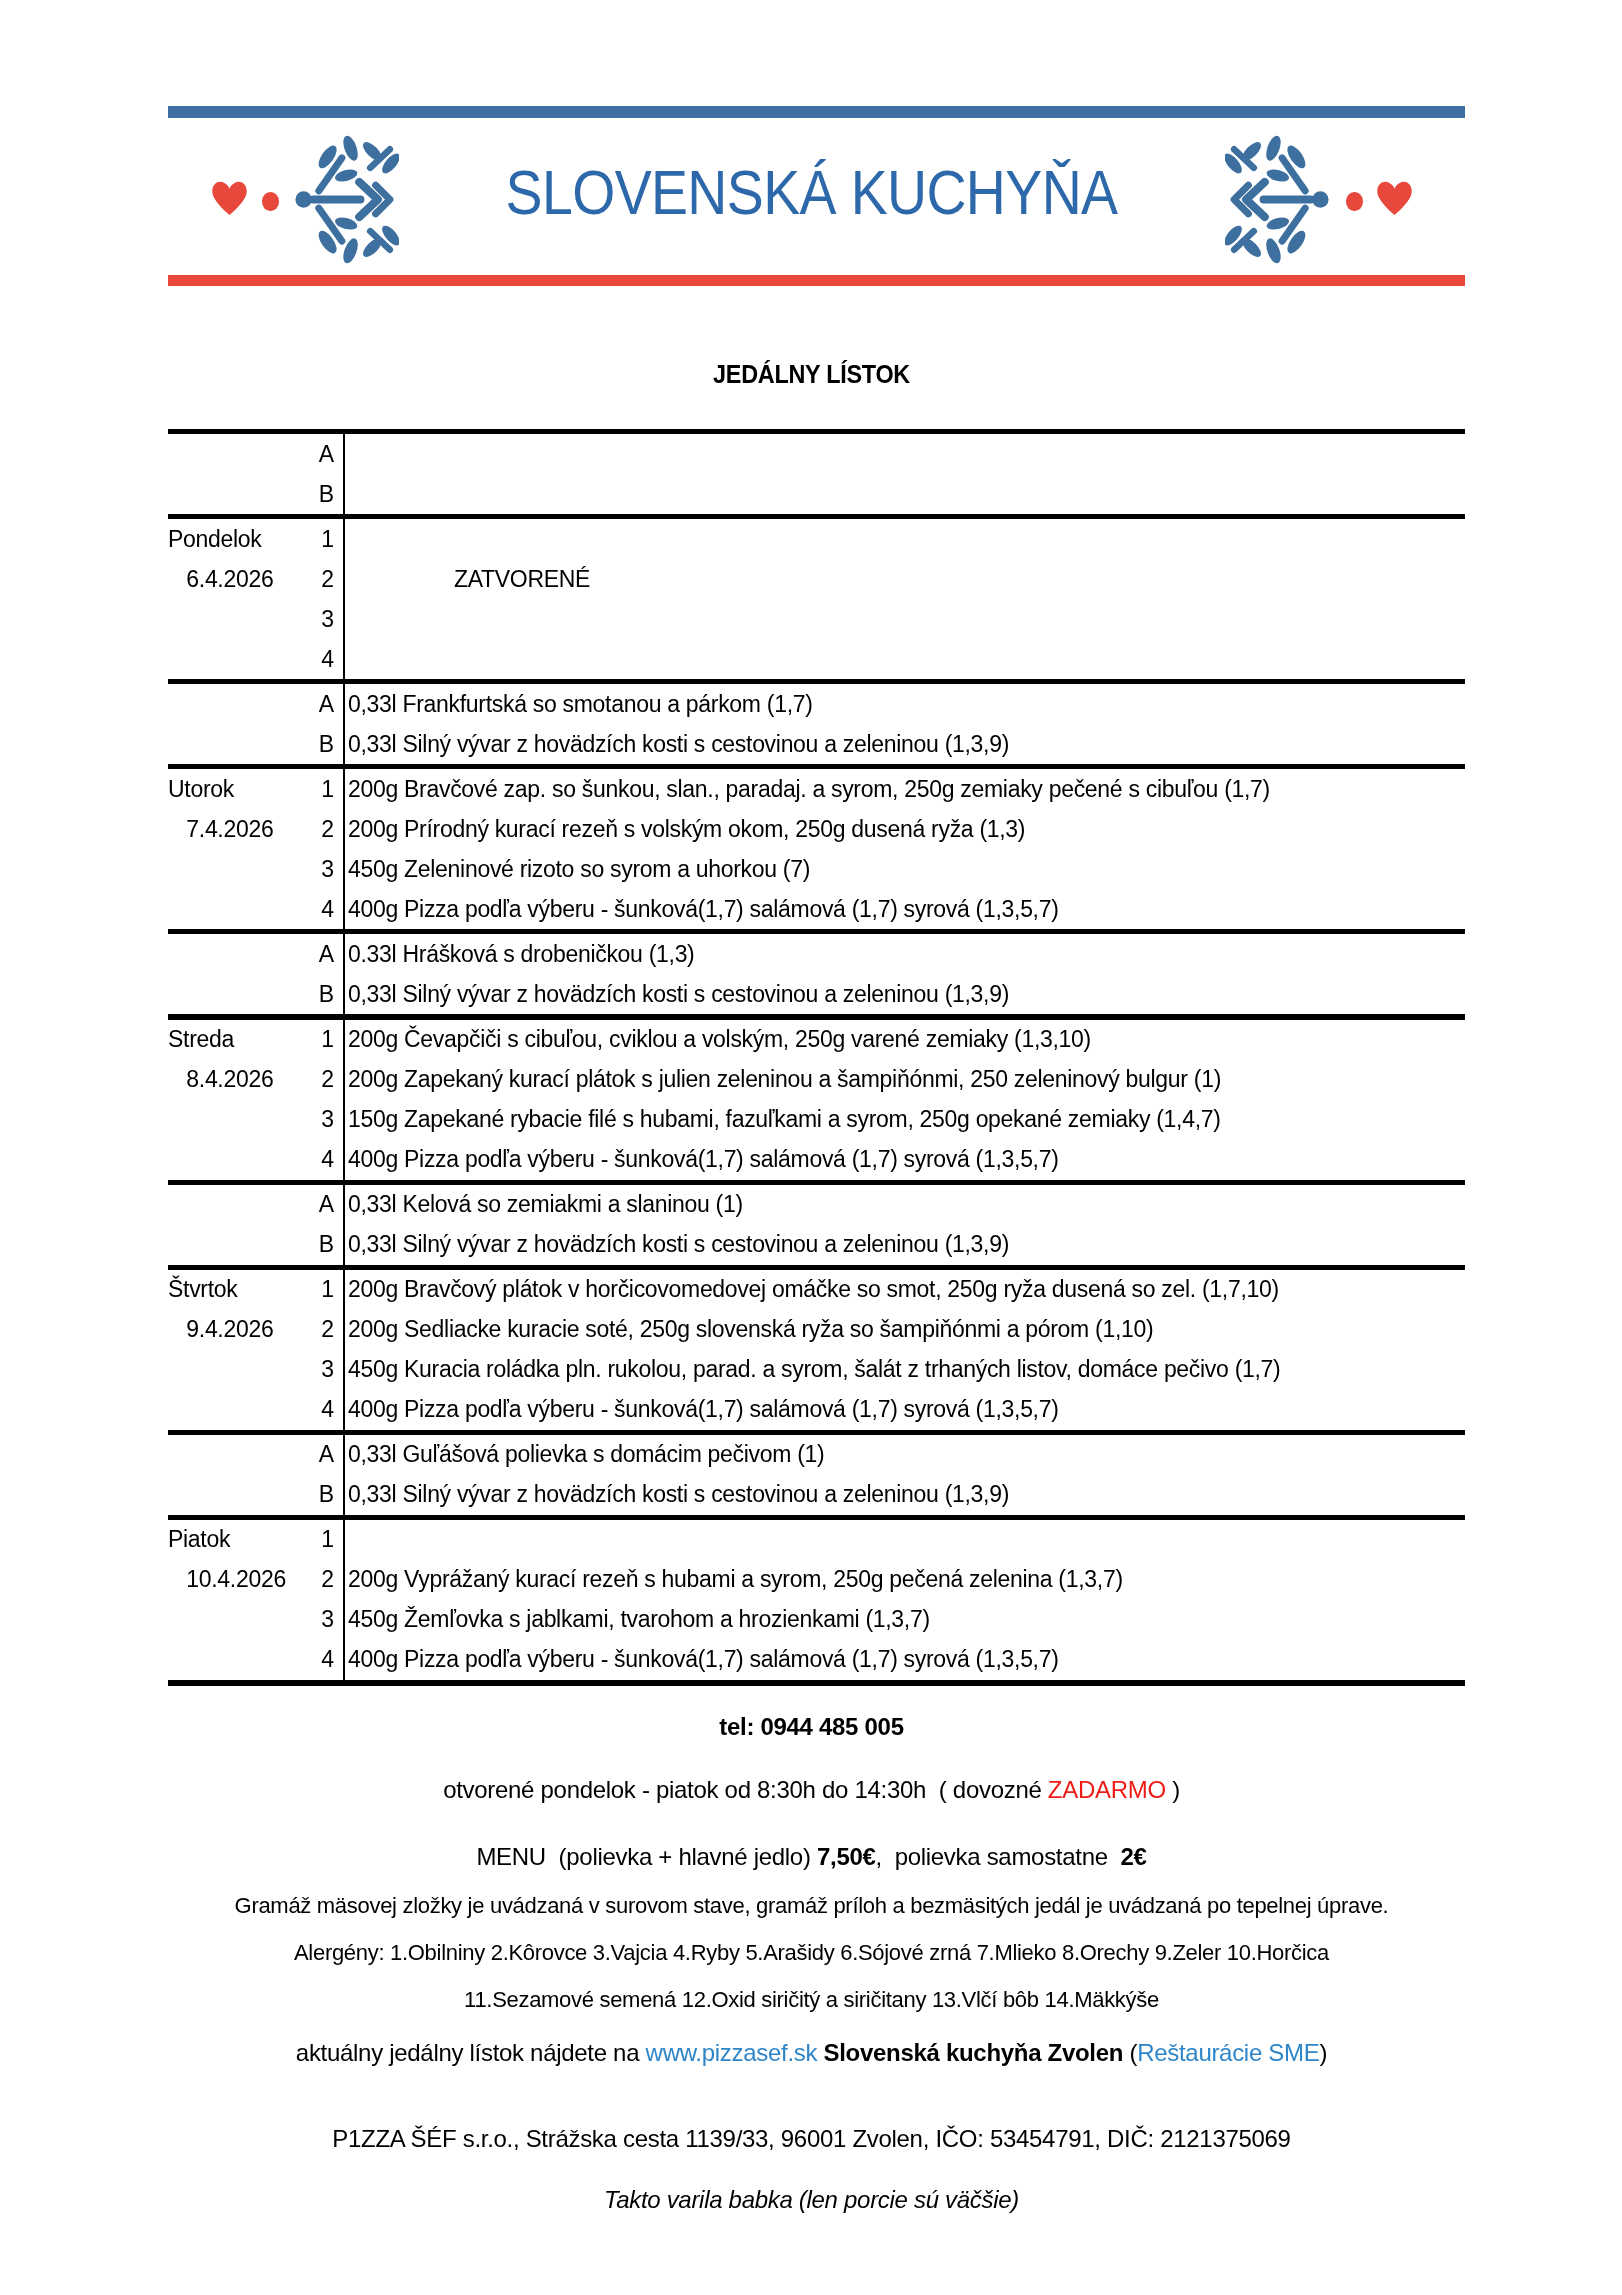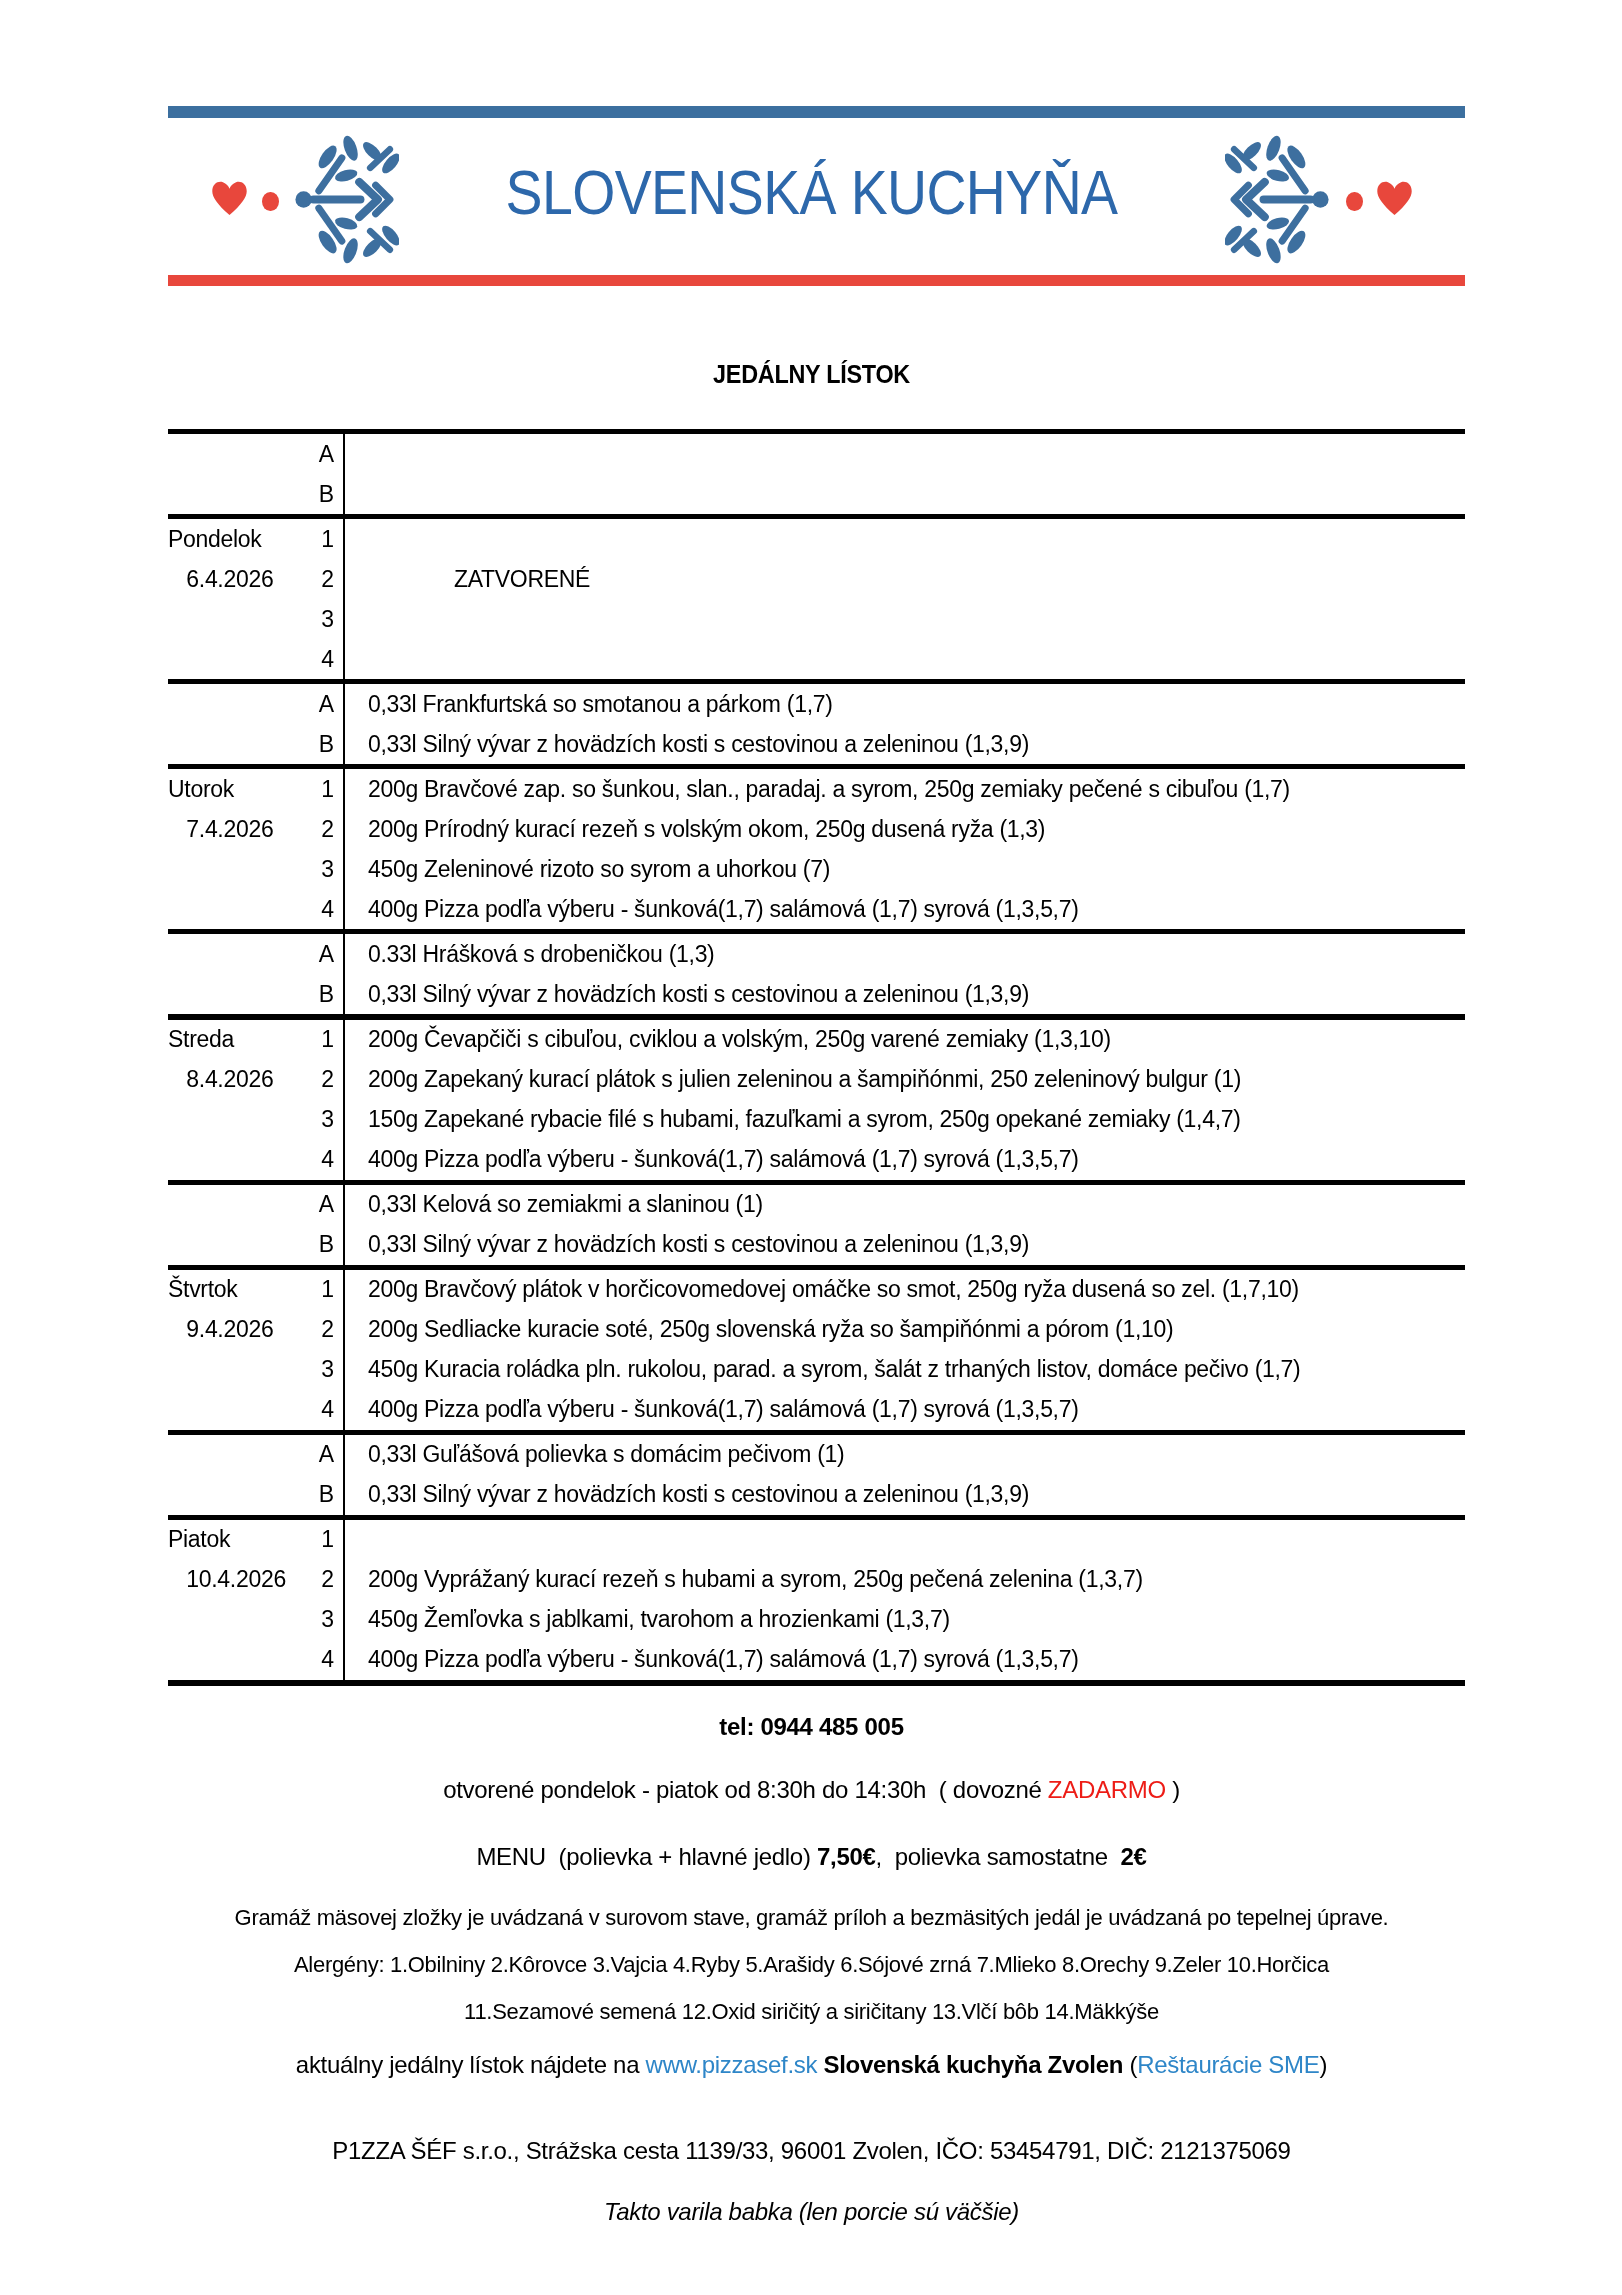--- a/index.html
+++ b/index.html
@@ -30,33 +30,33 @@
                 transform:scaleX(0.9);letter-spacing:-0.3px;}
 
   
   .menu-table{margin:39px 0 0 168px;width:1297px;border-bottom:6.5px solid #000;
               font-size:23px;letter-spacing:-0.3px;}
   .day-block{display:grid;grid-template-columns:131px 46px 1fr;
              grid-template-rows:40px 40px 5.2px 40px 40px 40px 40px;border-top:5.2px solid #000;}
   .day-block + .day-block{border-top:5.9px solid #000;}
   .c-code{grid-column:2;border-right:2px solid #000;display:flex;align-items:center;
           justify-content:flex-end;padding-right:9.2px;}
-  .c-txt{grid-column:3;display:flex;align-items:center;padding-left:23px;white-space:nowrap;}
+  .c-txt{grid-column:3;display:flex;align-items:center;padding-left:3px;white-space:nowrap;}
   .c-label{grid-column:1;display:flex;align-items:center;}
   .c-date{padding-left:18.3px;}
   .sep{grid-column:1 / -1;grid-row:3;background:#000;}
   .indent{padding-left:109px;}
   .r1{grid-row:1}.r2{grid-row:2}.r4{grid-row:4}.r5{grid-row:5}.r6{grid-row:6}.r7{grid-row:7}
 
   
   .footer{text-align:center;font-size:24px;letter-spacing:-0.3px;}
   .f-tel{margin-top:27.5px;font-weight:bold;}
   .f-hours{margin-top:35px;}
   .f-menu{margin-top:39px;}
-  .f-note{margin-top:34px;font-size:22px;}
+  .f-note{margin-top:22px;font-size:22px;}
   .f-allerg{margin-top:21px;font-size:22px;}
   .f-web{margin-top:26px;}
   .f-company{margin-top:58px;}
   .f-tagline{margin-top:33px;font-style:italic;}
   .hl-red{color:var(--hired);}
   .lnk{color:var(--link);}
   .b{font-weight:bold;}
 </style>
 </head>
 <body>

